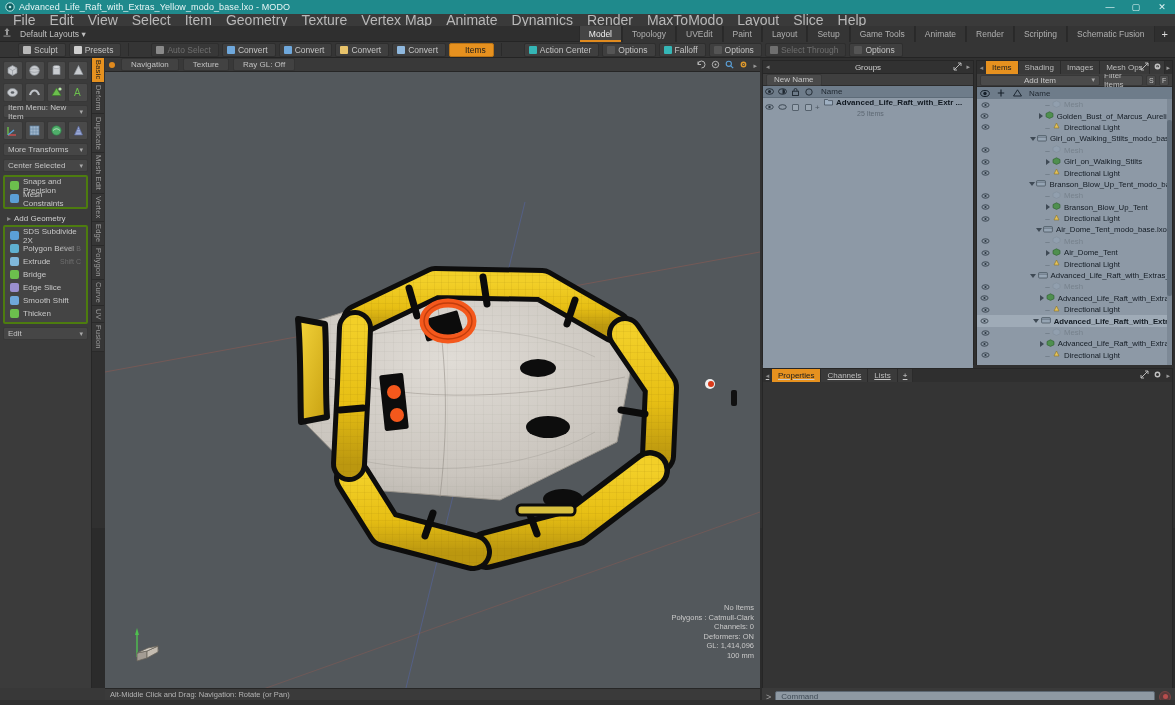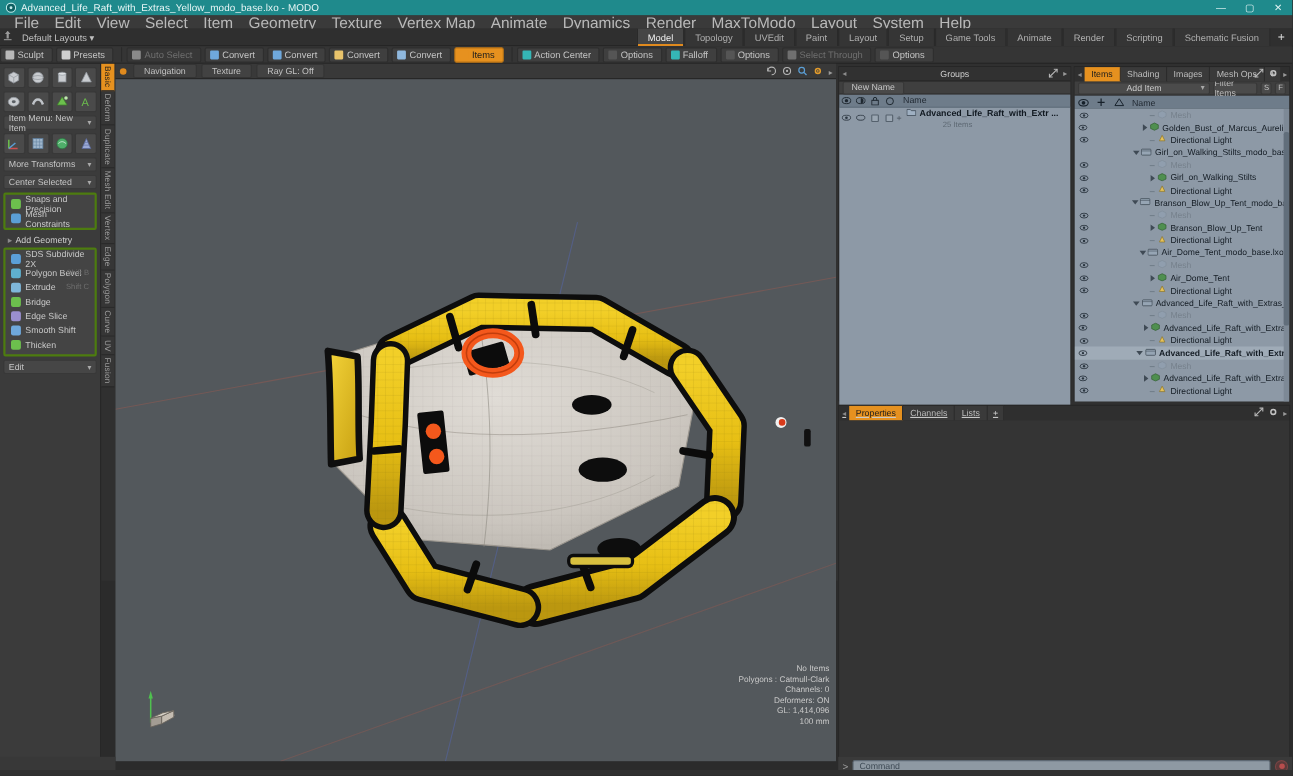--- a/index.html
+++ b/index.html
@@ -54,21 +54,21 @@
   }
   .ts-item {
     height:14px; display:flex; align-items:center; gap:3px;
     padding:0 7px 0 4px; margin-right:3px; font-size:8.5px; color:#c4c4c4;
     background:#3f3f3f; border:1px solid #2e2e2e; border-radius:2px;
   }
   .ts-item.dim { color:#6f6f6f; background:#383838; }
   .ts-item.active { background:#e6911f; color:#1d1d1d; border-color:#b87316; }
   .ts-sep { width:1px; height:13px; background:#2a2a2a; margin:0 4px; }
   .sqicon { width:8px; height:8px; border-radius:1px; flex:0 0 auto; }
-  .ts-group { display:flex; align-items:flex-end; }
+  .ts-group { display:flex; align-items:flex-end;padding-left:18px; }
 
   
   .vtabs {
     position:absolute; left:92px; top:58px; width:12px; height:294px;
     background:#2c2c2c; display:flex; flex-direction:column;
   }
   .vtab {
     flex:1 1 auto; writing-mode:vertical-rl; text-orientation:mixed;
     font-size:7.5px; color:#9c9c9c; background:#363636;
     border-bottom:1px solid #2a2a2a; display:flex; align-items:center; justify-content:center;
@@ -243,21 +243,21 @@
       <span class="mi">Select</span>
       <span class="mi">Item</span>
       <span class="mi">Geometry</span>
       <span class="mi">Texture</span>
       <span class="mi">Vertex Map</span>
       <span class="mi">Animate</span>
       <span class="mi">Dynamics</span>
       <span class="mi">Render</span>
       <span class="mi">MaxToModo</span>
       <span class="mi">Layout</span>
-      <span class="mi">System</span>
+      <span class="mi">Slice</span>
       <span class="mi">Help</span>
     </div>
 
   <div class="layoutbar">
     <span class="lb-anchor">
       <svg width="8" height="9" viewBox="0 0 8 9">
           <path d="M4 0 L6.5 3 H5 V7 H3 V3 H1.5 Z" fill="#9a9a9a"></path>
           <rect x="0.5" y="7.6" width="7" height="1" fill="#9a9a9a"></rect>
         </svg>
     </span>
@@ -1243,20 +1243,23 @@
           <span><svg width="9" height="9" viewBox="0 0 9 9">
               <circle cx="4.5" cy="4.5" r="2.2" fill="none" stroke="#c2c2c2" stroke-width="1.4"></circle>
             </svg></span>
           <span style="color:#9a9a9a;font-size:7px;">▸</span>
         </span>
       </div>
     <div class="pr-body"></div>
   </div>
 
   <div class="leftfoot"></div>
+  <div class="statusbar">
+    <span>Alt-Middle Click and Drag:   Navigation: Rotate (or Pan)</span>
+  </div>
   <div class="cmdbar">
     <span class="cmd-prompt">&gt;</span>
     <span class="cmd-input">
       <span>Command</span>
     </span>
     <span class="cmd-rec">
         <i></i>
       </span>
   </div>
   <div class="bottomfill"></div>

